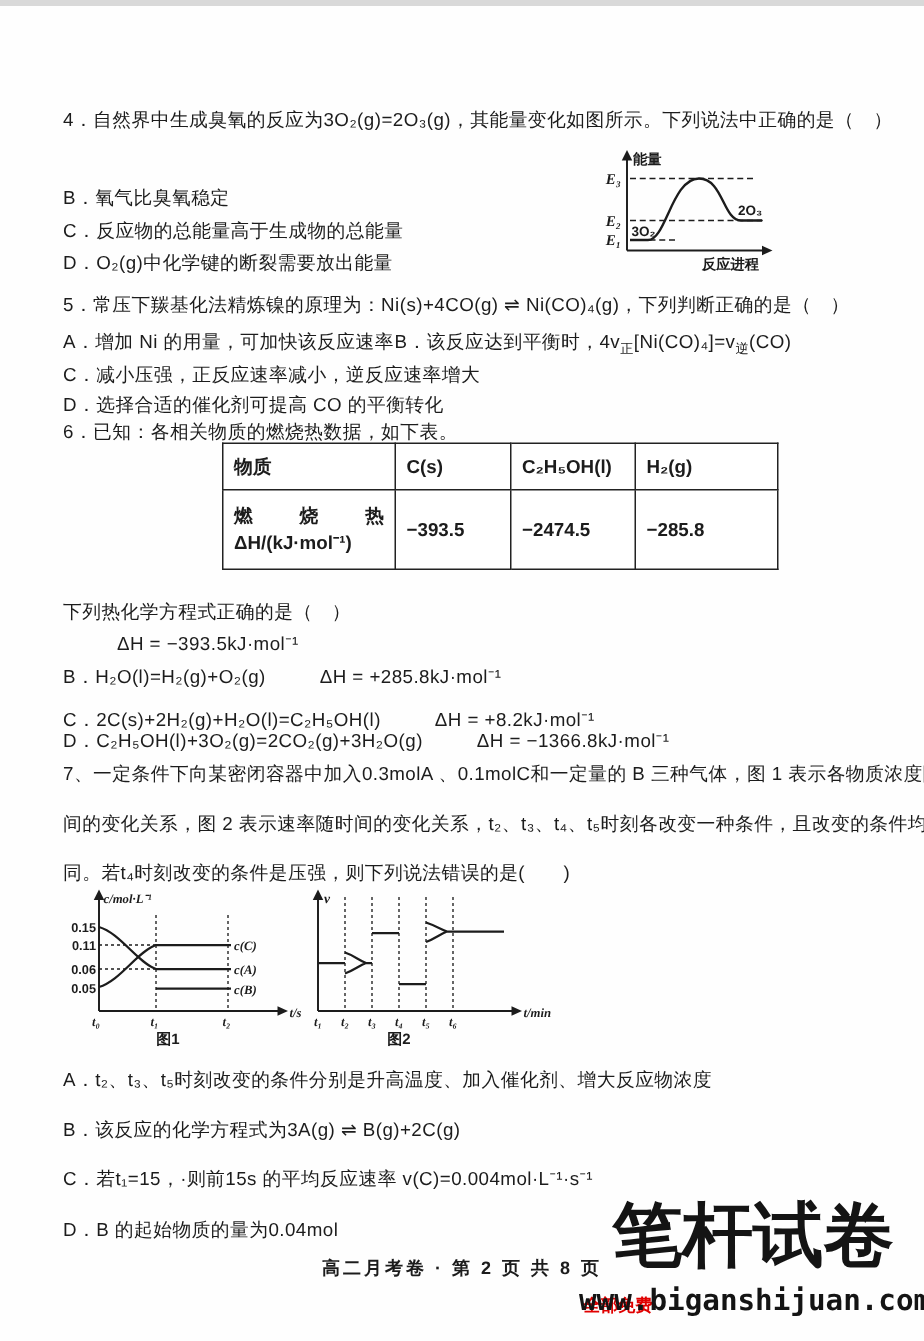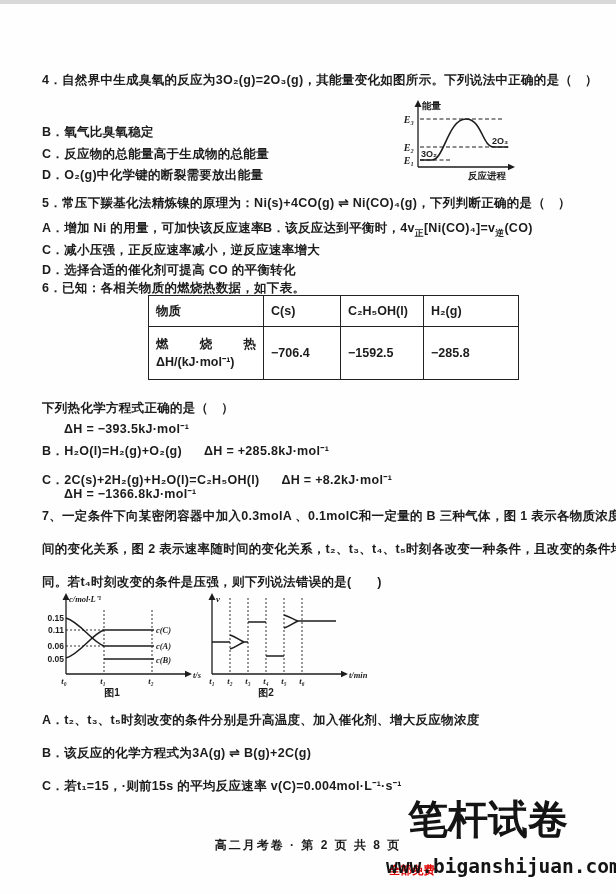--- a/index.html
+++ b/index.html
@@ -1,35 +1,35 @@
 <!DOCTYPE html>
 <html><head>
 <meta charset="utf-8">
 <style>
   html,body{margin:0;padding:0;background:#ffffff;}
   .page{position:relative;width:616px;height:894px;background:#fefefe;overflow:hidden;
         font-family:"Liberation Sans",sans-serif;color:#1c1c1c;}
   .top-strip{position:absolute;left:0;top:0;width:616px;height:4px;background:#d9d9d9;}
-  .ln{position:absolute;white-space:nowrap;font-size:12.5px;font-weight:700;letter-spacing:0.3px;line-height:16px;}
+  .ln{position:absolute;white-space:nowrap;font-size:12.5px;font-weight:400;letter-spacing:0.3px;line-height:16px;}
   .pair{display:flex;}
-  .dh{margin-left:22px;}
+  .dh{margin-left:36px;}
   .qtable{position:absolute;left:148px;top:295px;border-collapse:collapse;table-layout:fixed;
           font-size:12.5px;font-weight:600;color:#1c1c1c;}
   .qtable td{border:1.6px solid #222;padding:2px 7px;vertical-align:middle;background:#fff;}
   .qtable .c1{width:100px;} .qtable .c2{width:62px;} .qtable .c3{width:68px;} .qtable .c4{width:80px;}
   .hrow td{height:26px;}
   .drow td{height:48px;}
   .justcell{text-align:justify;text-align-last:justify;}
   .fig{position:absolute;}
   svg text{font-weight:600;fill:#1c1c1c;}
   .mtxt{font-family:"Liberation Serif",serif;font-style:italic;}
   .cjk{font-family:"Liberation Sans",sans-serif;}
   .footer{position:absolute;left:0;top:837px;width:616px;text-align:center;
           font-size:12px;font-weight:700;letter-spacing:2px;}
-  .wm-brand{position:absolute;left:408px;top:799px;font-size:40px;line-height:1;font-weight:900;
+  .wm-brand{position:absolute;left:408px;top:799px;font-size:47px;line-height:1;font-weight:900;
             letter-spacing:0px;color:#141414;}
   .wm-free{position:absolute;left:389px;top:843px;font-size:11.5px;font-weight:700;}
   .wm-url{position:absolute;left:386px;top:855px;font-size:19.5px;font-weight:600;
           font-family:"DejaVu Sans Mono",monospace;color:#141414;}
   sub{font-size:70%;}
 </style>
 </head>
 <body>
 
 <div class="page">
@@ -78,40 +78,41 @@
       <td class="c1">物质</td>
       <td class="c2">C(s)</td>
       <td class="c3">C₂H₅OH(l)</td>
       <td class="c4">H₂(g)</td>
     </tr>
     <tr class="drow">
       <td class="c1">
         <div class="justcell">燃 烧 热</div>
         <div>ΔH/(kJ·mol⁻¹)</div>
       </td>
-      <td class="c2">−706.4</td>
-      <td class="c3">−1592.5</td>
+      <td class="c2">−393.5</td>
+      <td class="c3">−2474.5</td>
       <td class="c4">−285.8</td>
     </tr>
   </tbody>
     </table>
 
   <div class="ln" style="left:42px;top:400px">下列热化学方程式正确的是（　）</div>
   <div class="ln pair" style="left:42px;top:421px">
       <span class="dh">ΔH = −393.5kJ·mol⁻¹</span>
     </div>
   <div class="ln pair" style="left:42px;top:443px">
       <span>B．H₂O(l)=H₂(g)+O₂(g)</span>
       <span class="dh">ΔH = +285.8kJ·mol⁻¹</span>
     </div>
   <div class="ln pair" style="left:42px;top:472px">
       <span>C．2C(s)+2H₂(g)+H₂O(l)=C₂H₅OH(l)</span>
       <span class="dh">ΔH = +8.2kJ·mol⁻¹</span>
     </div>
   <div class="ln pair" style="left:42px;top:486px">
+      <span>D．C₂H₅OH(l)+3O₂(g)=2CO₂(g)+3H₂O(g)</span>
       <span class="dh">ΔH = −1366.8kJ·mol⁻¹</span>
     </div>
 
   <div class="ln q7line" style="left:42px;top:508px">7、一定条件下向某密闭容器中加入0.3molA 、0.1molC和一定量的 B 三种气体，图 1 表示各物质浓度随时</div>
   <div class="ln q7line" style="left:42px;top:541px">间的变化关系，图 2 表示速率随时间的变化关系，t₂、t₃、t₄、t₅时刻各改变一种条件，且改变的条件均不</div>
   <div class="ln q7line" style="left:42px;top:574px">同。若t₄时刻改变的条件是压强，则下列说法错误的是(　　)</div>
 
   <div class="fig" style="left:40px;top:590px">
     <svg width="170" height="108" viewBox="0 0 170 108">
       <g stroke="#1c1c1c" stroke-width="1.3" fill="none">
@@ -177,18 +178,19 @@
       <text x="86" y="94" font-size="8.5" text-anchor="middle" class="mtxt">t₅</text>
       <text x="104" y="94" font-size="8.5" text-anchor="middle" class="mtxt">t₆</text>
       <text x="151" y="88" font-size="8.5" class="mtxt">t/min</text>
       <text x="68" y="106" font-size="10" text-anchor="middle" class="cjk">图2</text>
     </svg>
   </div>
 
   <div class="ln" style="left:42px;top:712px">A．t₂、t₃、t₅时刻改变的条件分别是升高温度、加入催化剂、增大反应物浓度</div>
   <div class="ln" style="left:42px;top:745px">B．该反应的化学方程式为3A(g) ⇌ B(g)+2C(g)</div>
   <div class="ln" style="left:42px;top:778px">C．若t₁=15，·则前15s 的平均反应速率 v(C)=0.004mol·L⁻¹·s⁻¹</div>
+  <div class="ln" style="left:42px;top:812px">D．B 的起始物质的量为0.04mol</div>
 
   <div class="footer">高二月考卷 · 第 2 页 共 8 页</div>
   <div class="wm-brand">笔杆试卷</div>
   <div class="wm-free" style="color: rgb(224, 0, 0); margin-top: 20px;">全部免费</div>
   <div class="wm-url">www.biganshijuan.com</div>
 </div>
 
 </body></html>

